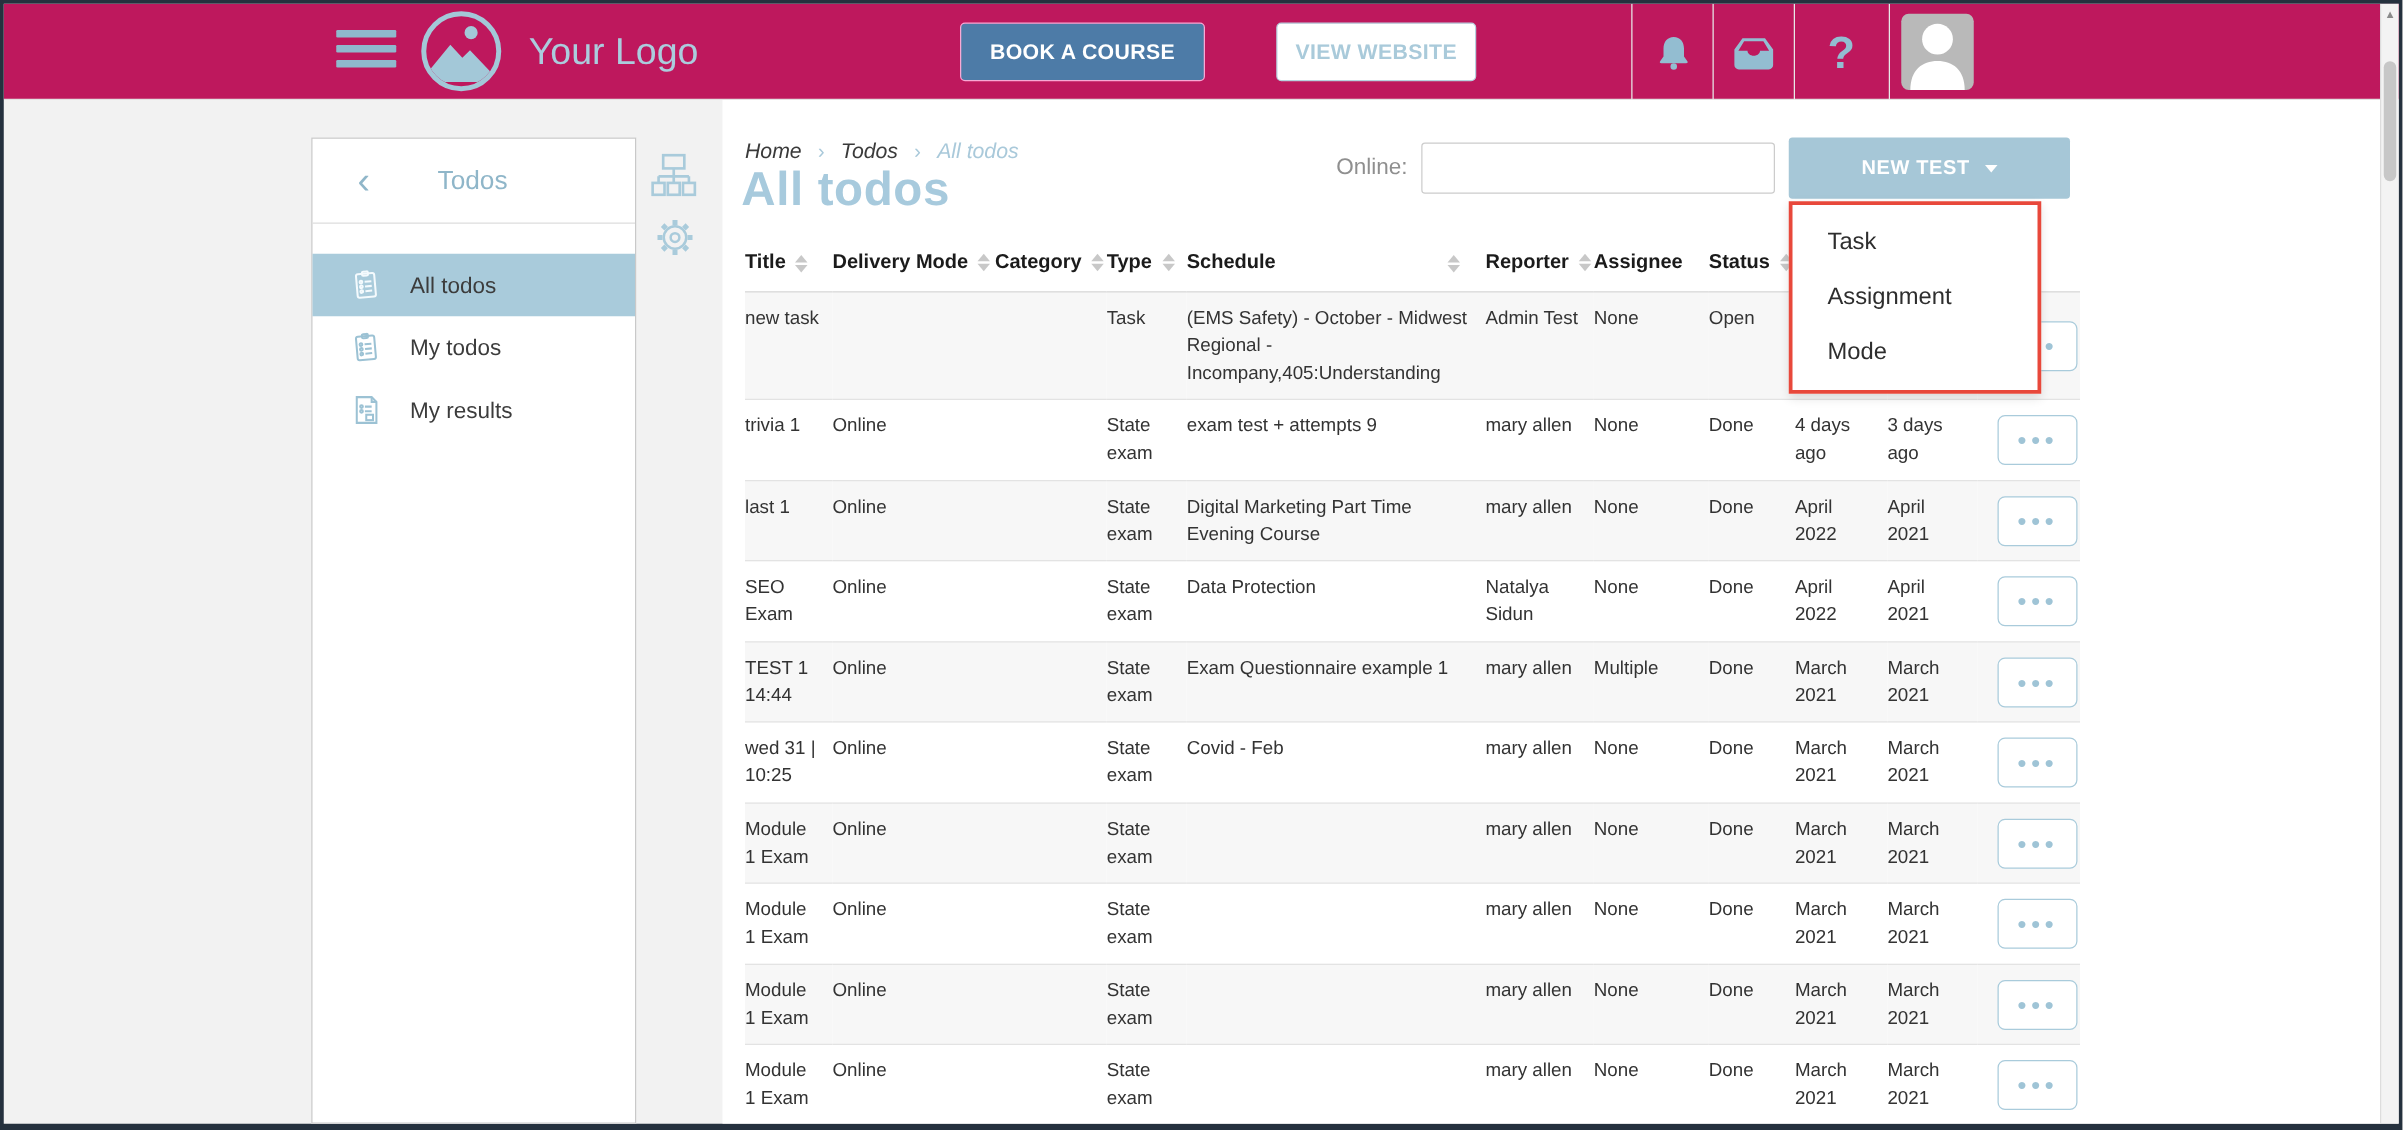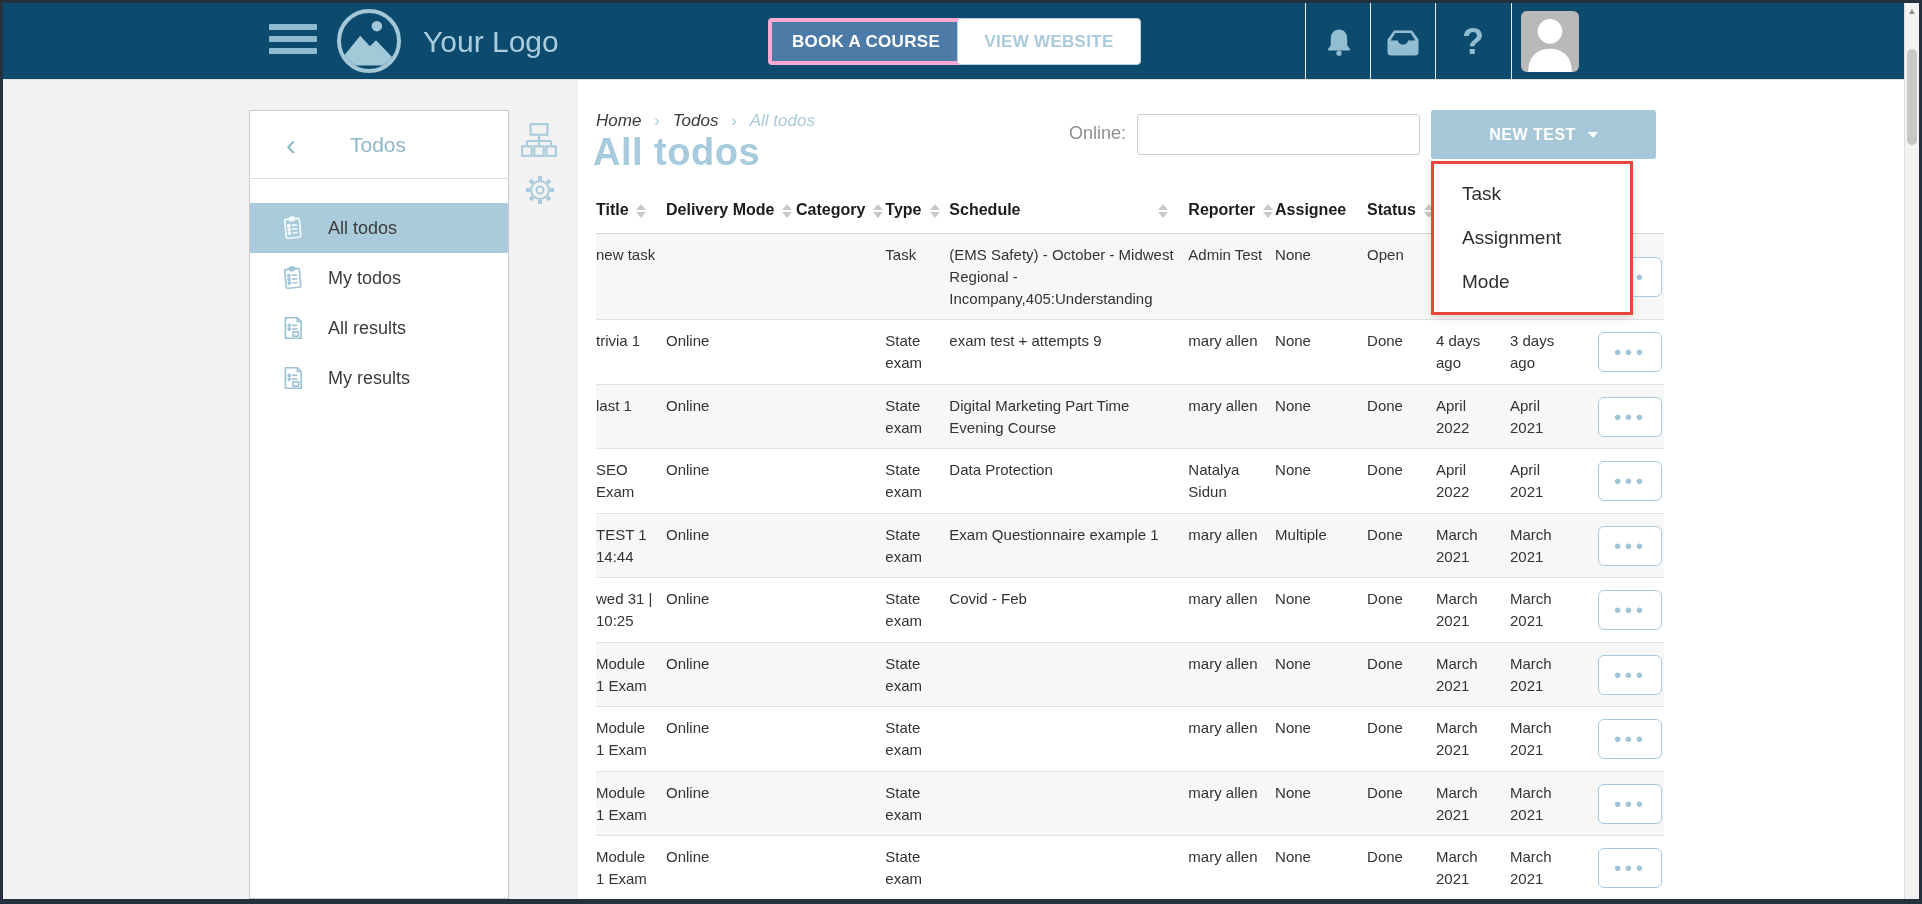--- a/index.html
+++ b/index.html
@@ -3,29 +3,29 @@
 <meta charset="utf-8">
 <style>
   * { box-sizing: border-box; margin: 0; padding: 0; }
   body { font-family: "Liberation Sans", sans-serif; background:#888; }
   .window {
     position: relative; width: 1922px; height: 904px; overflow: hidden;
     background:#f2f2f2; border:3px solid #25313e; border-bottom-width:5px;
   }
 
   
-  .header { position:absolute; left:0; top:0; right:0; height:77px; background:#0c4a6e; border-bottom:1px solid #e2e2e2; z-index:10; }
+  .header { position:absolute; left:0; top:0; right:0; height:77px; background:#be185d; border-bottom:1px solid #e2e2e2; z-index:10; }
   .hamburger { position:absolute; left:266px; top:21px; width:48px; height:36px; cursor:pointer; }
   .hamburger i { display:block; height:6px; margin-bottom:6px; background:#8fb9cd; border-radius:1px; }
   .logo-circle { position:absolute; left:334px; top:6px; width:64px; height:64px; border:4px solid #a3c8d8; border-radius:50%; overflow:hidden; }
   .logo-text { position:absolute; left:420px; top:22px; font-size:30px; color:#abccdd; }
   .hbtn { position:absolute; top:15px; height:47px; border-radius:4px; font-weight:bold; font-size:17px; letter-spacing:.3px;
           display:flex; align-items:center; justify-content:center; cursor:pointer; }
-  .btn-book { left:765px; width:196px; background:#4d7ba7; color:#fff; border:4px solid #f9a8d4; }
-  .btn-view { left:954px; width:184px; background:#fff; color:#a9cada; border:1px solid #b7d2df;text-align:right; }
+  .btn-book { left:765px; width:196px; background:#4d7ba7; color:#fff; border:1px solid #f9a8d4; }
+  .btn-view { left:1018px; width:160px; background:#fff; color:#a9cada; border:1px solid #b7d2df;text-align:right; }
   .hdr-sep { position:absolute; top:0; width:1px; height:77px; background:#e8e8e8; }
   .hdr-icon { position:absolute; top:0; height:77px; display:flex; align-items:center; justify-content:center; color:#93bdd1; cursor:pointer; }
   .q-mark { font-size:36px; font-weight:bold; }
   .avatar { position:absolute; left:1518px; top:8px; width:58px; height:61px; background:#b9b9b9; border-radius:6px; overflow:hidden; }
 
   
   .vscroll { position:absolute; right:0; top:0; bottom:0; width:15px; background:#f3f3f3; border-left:1px solid #ddd; z-index:60; }
   .vscroll .arrow { height:17px; text-align:center; font-size:9px; color:#8a8a8a; line-height:17px; cursor:pointer; }
   .vscroll .thumb { position:absolute; left:2px; right:2px; top:46px; height:96px; background:#c7c7c7; border-radius:6px; cursor:pointer; }
 
@@ -175,34 +175,20 @@
             <svg viewBox="0 0 24 24" fill="none" stroke="currentColor" stroke-width="1.5">
               <path d="M5 2.5 h11 l3.5 3.5 v15.5 h-14.5 Z"></path>
               <path d="M16 2.5 v3.5 h3.5"></path>
               <circle cx="8.5" cy="9.5" r="1"></circle>
               <path d="M11 9.5 h5"></path>
               <circle cx="8.5" cy="13" r="1"></circle>
               <path d="M11 13 h5"></path>
               <rect x="12" y="15.5" width="5" height="4"></rect>
             </svg>
           </span>
-          <span class="sb-label">All results</span>
-        </div>
-        <div class="sb-item">
-          <span class="sb-icon">
-            <svg viewBox="0 0 24 24" fill="none" stroke="currentColor" stroke-width="1.5">
-              <path d="M5 2.5 h11 l3.5 3.5 v15.5 h-14.5 Z"></path>
-              <path d="M16 2.5 v3.5 h3.5"></path>
-              <circle cx="8.5" cy="9.5" r="1"></circle>
-              <path d="M11 9.5 h5"></path>
-              <circle cx="8.5" cy="13" r="1"></circle>
-              <path d="M11 13 h5"></path>
-              <rect x="12" y="15.5" width="5" height="4"></rect>
-            </svg>
-          </span>
           <span class="sb-label">My results</span>
         </div>
       </div>
   </div>
 
   <div class="gutter-icon" style="left:517px;top:119px">
     <svg viewBox="0 0 36 34" width="38" height="36" fill="none" stroke="currentColor" stroke-width="2">
       <rect x="10" y="2" width="16" height="10"></rect>
       <path d="M18 12 v6 M6.5 18 h23 M6.5 18 v5 M18 18 v5 M29.5 18 v5"></path>
       <rect x="2" y="23" width="9" height="9"></rect>

